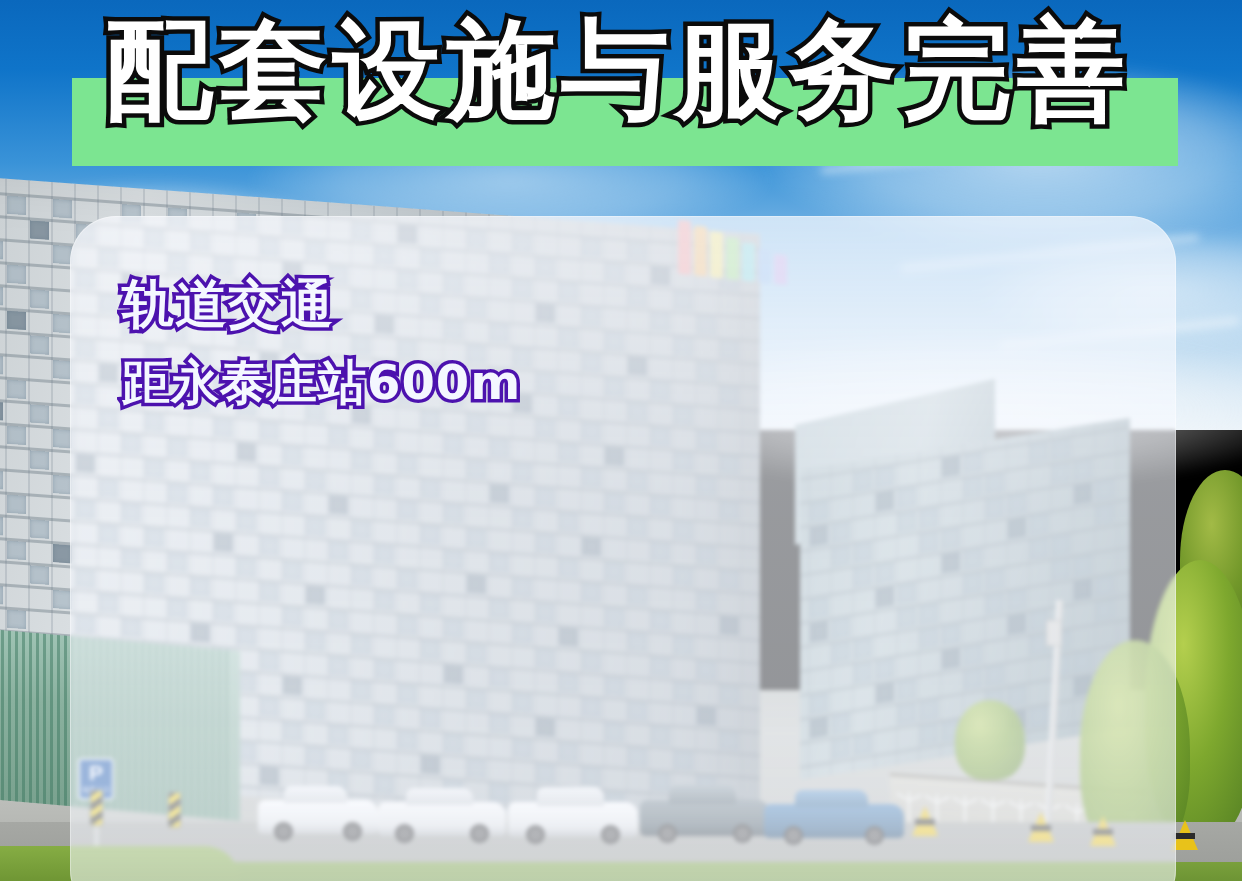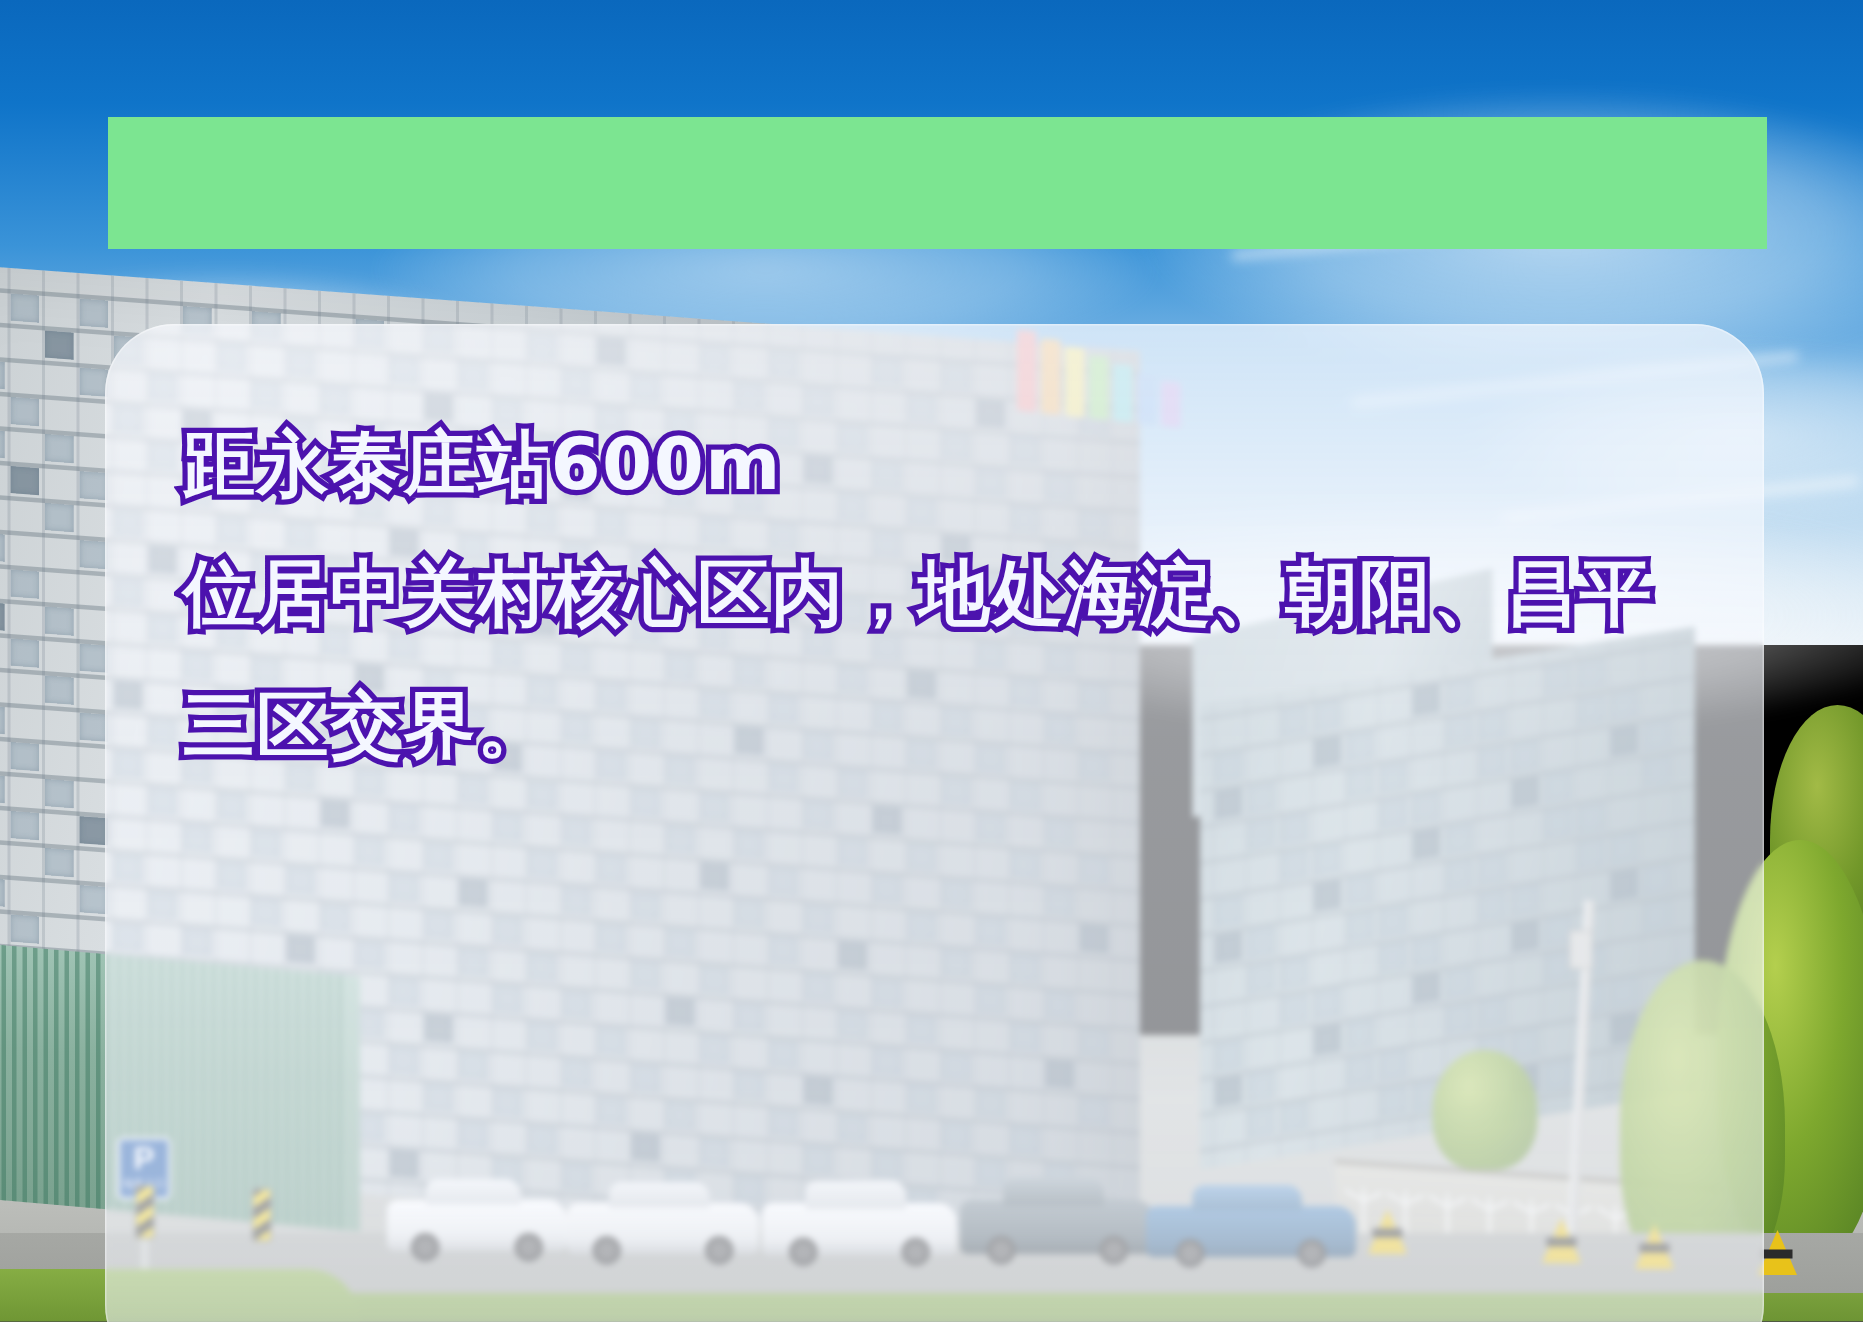--- a/index.html
+++ b/index.html
@@ -860,25 +860,26 @@
     <div class="bollard" style="left:168px;top:792px;"></div>
     <div class="cone" style="left:912px;top:806px;"></div>
     <div class="cone" style="left:1028px;top:812px;"></div>
     <div class="cone" style="left:1090px;top:816px;"></div>
     <div class="cone" style="left:1172px;top:820px;"></div>
   </div>
 
   <div class="card"></div>
 
   <div class="greenbar"></div>
+  <div class="title">配套设施与服务完善</div>
 
   <div class="content">
 
+    <div class="line heading">轨道交通</div>
 
 
     <div class="line body-line">距永泰庄站600m</div>
 
 
 
-    <div class="para">位居中关村核心区内，地处海淀、朝阳、昌平三区交界。</div>
   </div>
 
 </div>
 
 </body></html>

